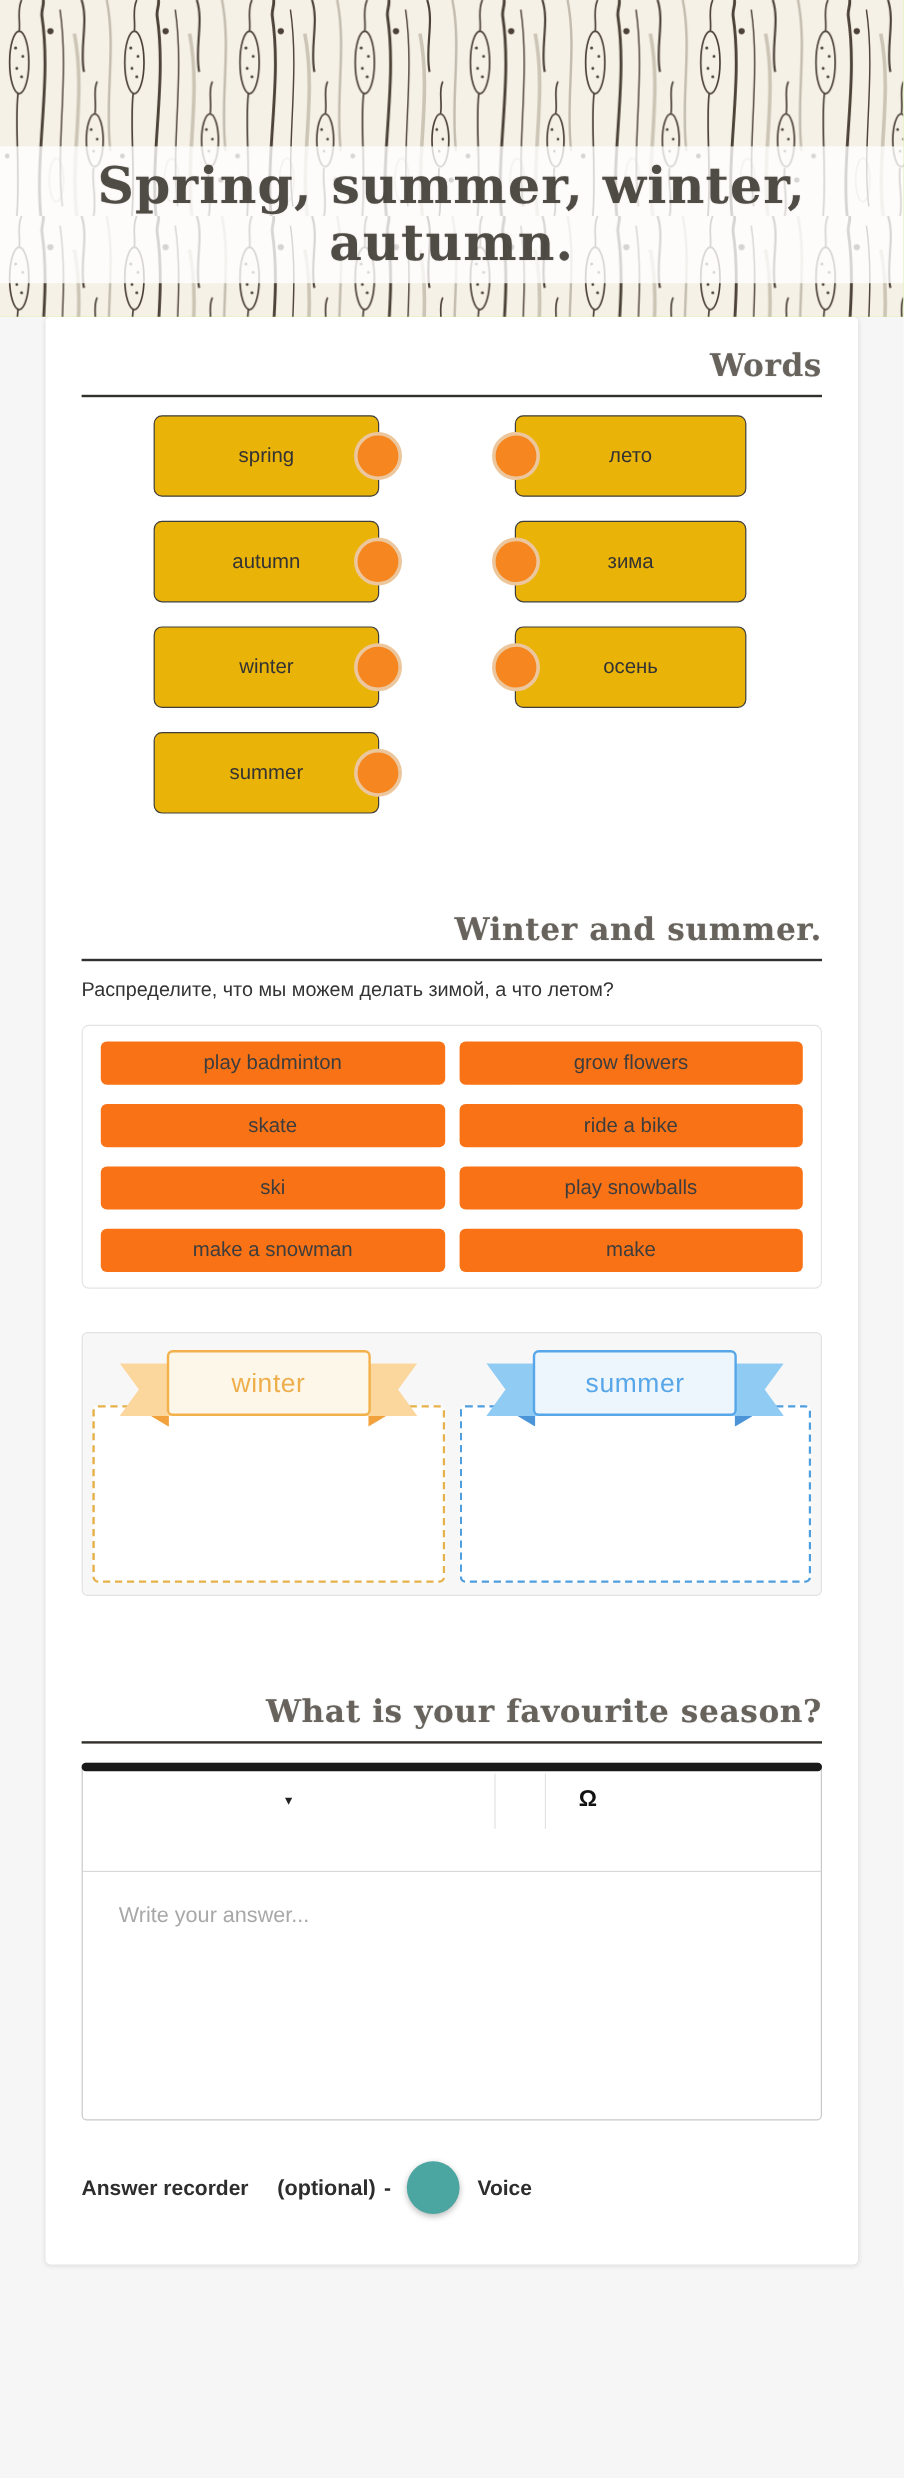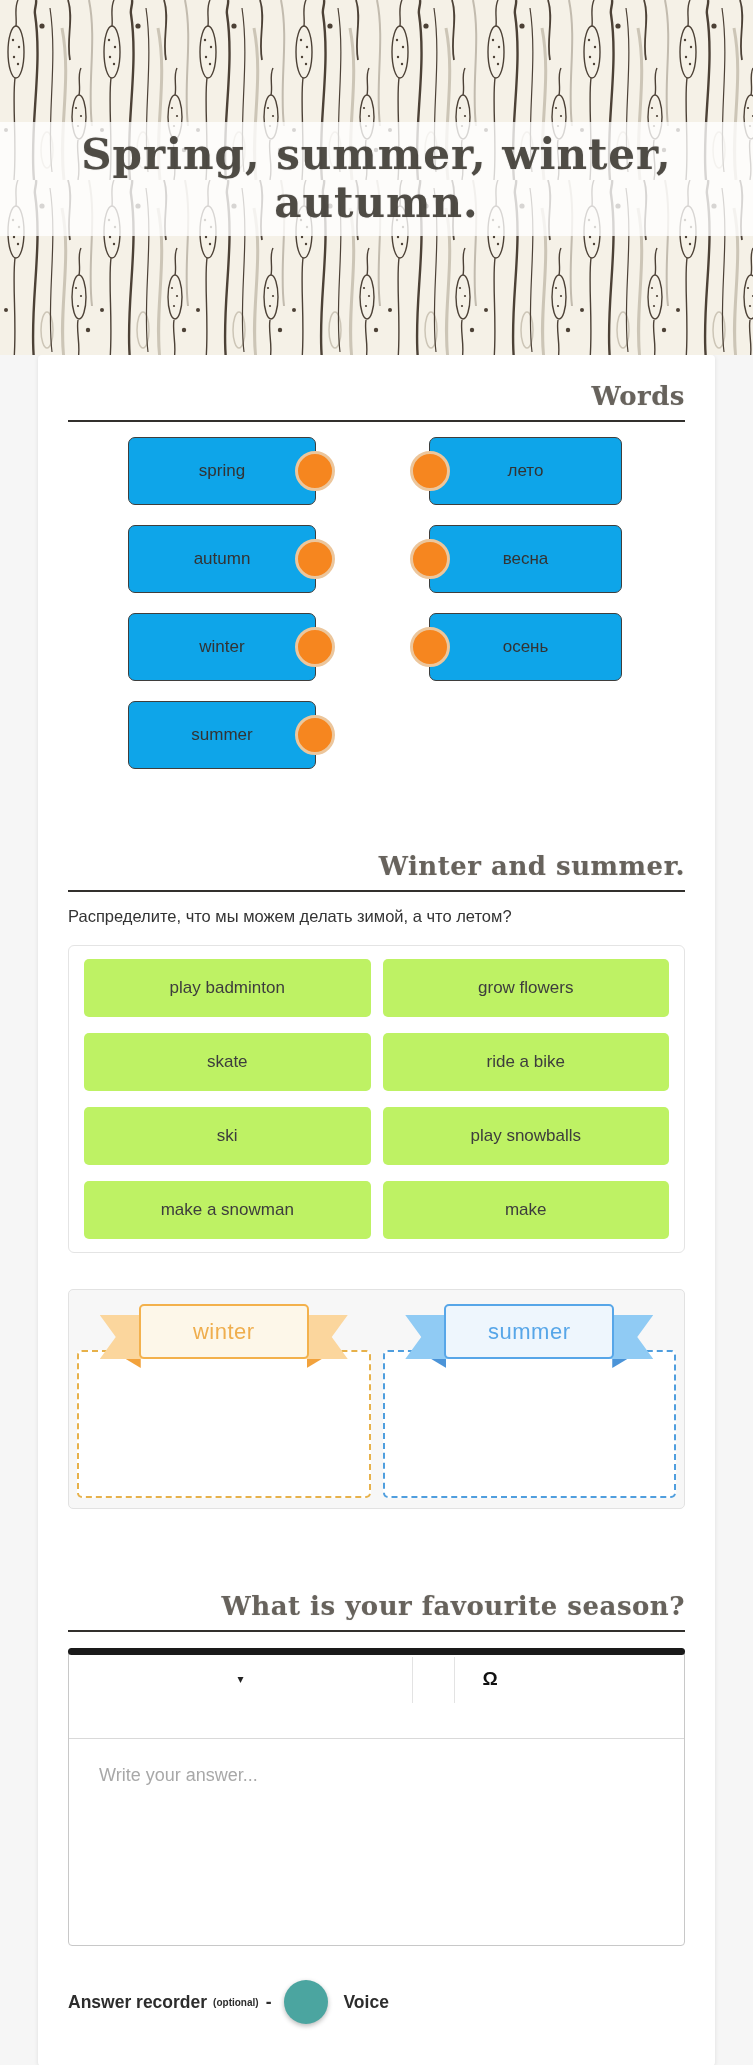--- a/index.html
+++ b/index.html
@@ -8,21 +8,21 @@
     margin: 0 auto;
     background: #f6f6f6;
     font-family: "Liberation Sans", "DejaVu Sans", sans-serif;
     color: #383838;
   }
 
   
   .header {
     position: relative;
     width: 100%;
-    height: 355px;
+    height: 264px;
     background: #bef264;
     overflow: hidden;
   }
   .header svg { position: absolute; inset: 0; display: block; }
   .title-banner {
     position: absolute;
     left: 0; right: 0; top: 122px;
     height: 114px;
     background: rgba(255,255,255,0.78);
     display: flex;
@@ -65,21 +65,21 @@
     margin: 0 0 15px;
   }
   .instruction { font-size: 16.5px; color: #333; margin-bottom: 19px; }
   .section { margin-top: 82px; }
 
   
   .match-row { display: flex; margin-bottom: 20px; }
   .match-box {
     position: relative;
     height: 68px;
-    background: #0ea5e9;
+    background: #eab308;
     border: 1.5px solid #3f3e3c;
     border-radius: 7px;
     display: flex;
     align-items: center;
     justify-content: center;
     font-size: 17px;
     color: #333;
   }
   .match-box.mleft  { width: 188px; margin-left: 60px; }
   .match-box.mright { width: 193px; margin-left: 113px; }
@@ -99,23 +99,23 @@
   .bank {
     border: 1px solid #e4e4e4;
     border-radius: 6px;
     padding: 13px 15px;
     display: grid;
     grid-template-columns: 1fr 1fr;
     gap: 16px 12px;
     background: #fff;
   }
   .tile {
-    background: #bef264;
+    background: #f97316;
     border-radius: 5px;
-    height: 58px;
+    height: 36px;
     display: flex;
     align-items: center;
     justify-content: center;
     font-size: 17px;
     color: #3d3d3d;
     cursor: grab;
   }
 
   
   .bins {
@@ -204,21 +204,21 @@
 
   
   .recorder {
     display: flex;
     align-items: center;
     margin-top: 34px;
     font-weight: 700;
     color: #2d2d2d;
     font-size: 17.5px;
   }
-  .recorder .optional { font-size: 10px; margin-left: 6px; }
+  .recorder .optional { font-size: 18px; margin-left: 24px; }
   .recorder .sep { margin-left: 7px; }
   .voice-btn {
     width: 44px; height: 44px;
     border-radius: 50%;
     background: #4ba5a0;
     border: none;
     margin: 0 15px 0 13px;
     box-shadow: 0 2px 5px rgba(0,0,0,0.28);
     cursor: pointer;
   }
@@ -293,21 +293,21 @@
           <span>лето</span>
         </div>
       </div>
       <div class="match-row">
         <div class="match-box mleft">
           <span>autumn</span>
           <span class="dot dright"></span>
         </div>
         <div class="match-box mright">
           <span class="dot dleft"></span>
-          <span>весна</span>
+          <span>зима</span>
         </div>
       </div>
       <div class="match-row">
         <div class="match-box mleft">
           <span>winter</span>
           <span class="dot dright"></span>
         </div>
         <div class="match-box mright">
           <span class="dot dleft"></span>
           <span>осень</span>

